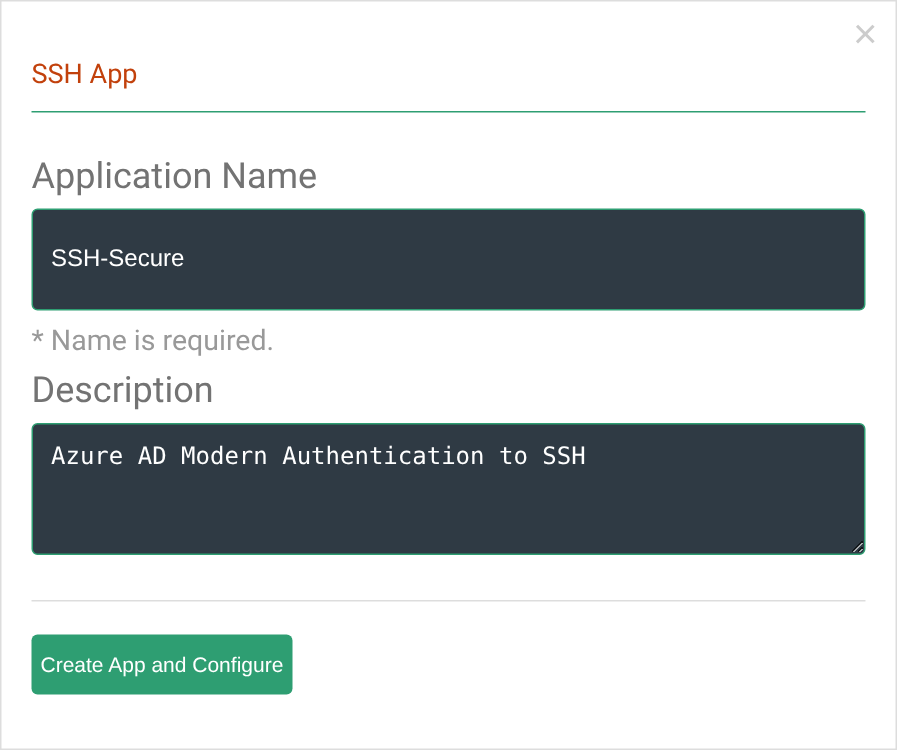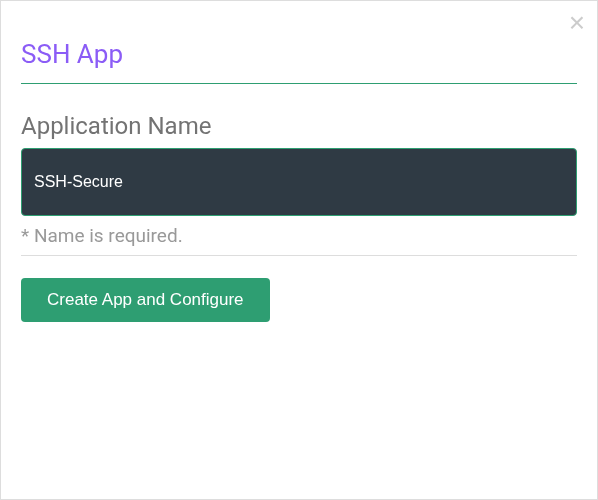--- a/index.html
+++ b/index.html
@@ -24,23 +24,23 @@
       right: 12px;
       font-size: 28px;
       color: #ccc;
       background: none;
       border: none;
       cursor: pointer;
       line-height: 1;
       font-weight: 300;
     }
     .dialog-title {
-      font-size: 26px;
+      font-size: 18px;
       font-weight: 400;
-      color: #8b5cf6;
+      color: #c2410c;
       margin-top: 18px;
       margin-bottom: 14px;
     }
     .title-underline {
       height: 1px;
       background: #2e9e72;
       margin-bottom: 28px;
     }
     .field-label {
       font-size: 24px;
@@ -89,22 +89,22 @@
     }
     .button-row {
       display: flex;
       gap: 12px;
     }
     .btn-primary {
       background: #2e9e72;
       color: #fff;
       border: none;
       border-radius: 4px;
-      padding: 12px 26px;
-      font-size: 17px;
+      padding: 12px 6px;
+      font-size: 14px;
       cursor: pointer;
     }
     .btn-secondary {
       background: #fff;
       color: #555;
       border: 1px solid #ccc;
       border-radius: 4px;
       padding: 11px 20px;
       font-size: 17px;
       cursor: pointer;
@@ -118,19 +118,23 @@
     <span>×</span>
   </button>
 
   <h1 class="dialog-title">SSH App</h1>
   <div class="title-underline"></div>
 
   <label class="field-label">Application Name</label>
   <input type="text" class="text-input" value="SSH-Secure" style="">
   <div class="validation-msg">* Name is required.</div>
 
+  <div class="desc-group">
+    <label class="field-label">Description</label>
+    <textarea class="textarea-input" style="">Azure AD Modern Authentication to SSH</textarea>
+  </div>
 
   <div class="divider"></div>
 
   <div class="button-row">
     <button class="btn-primary">Create App and Configure</button>
   </div>
 </div>
 
 </body></html>

